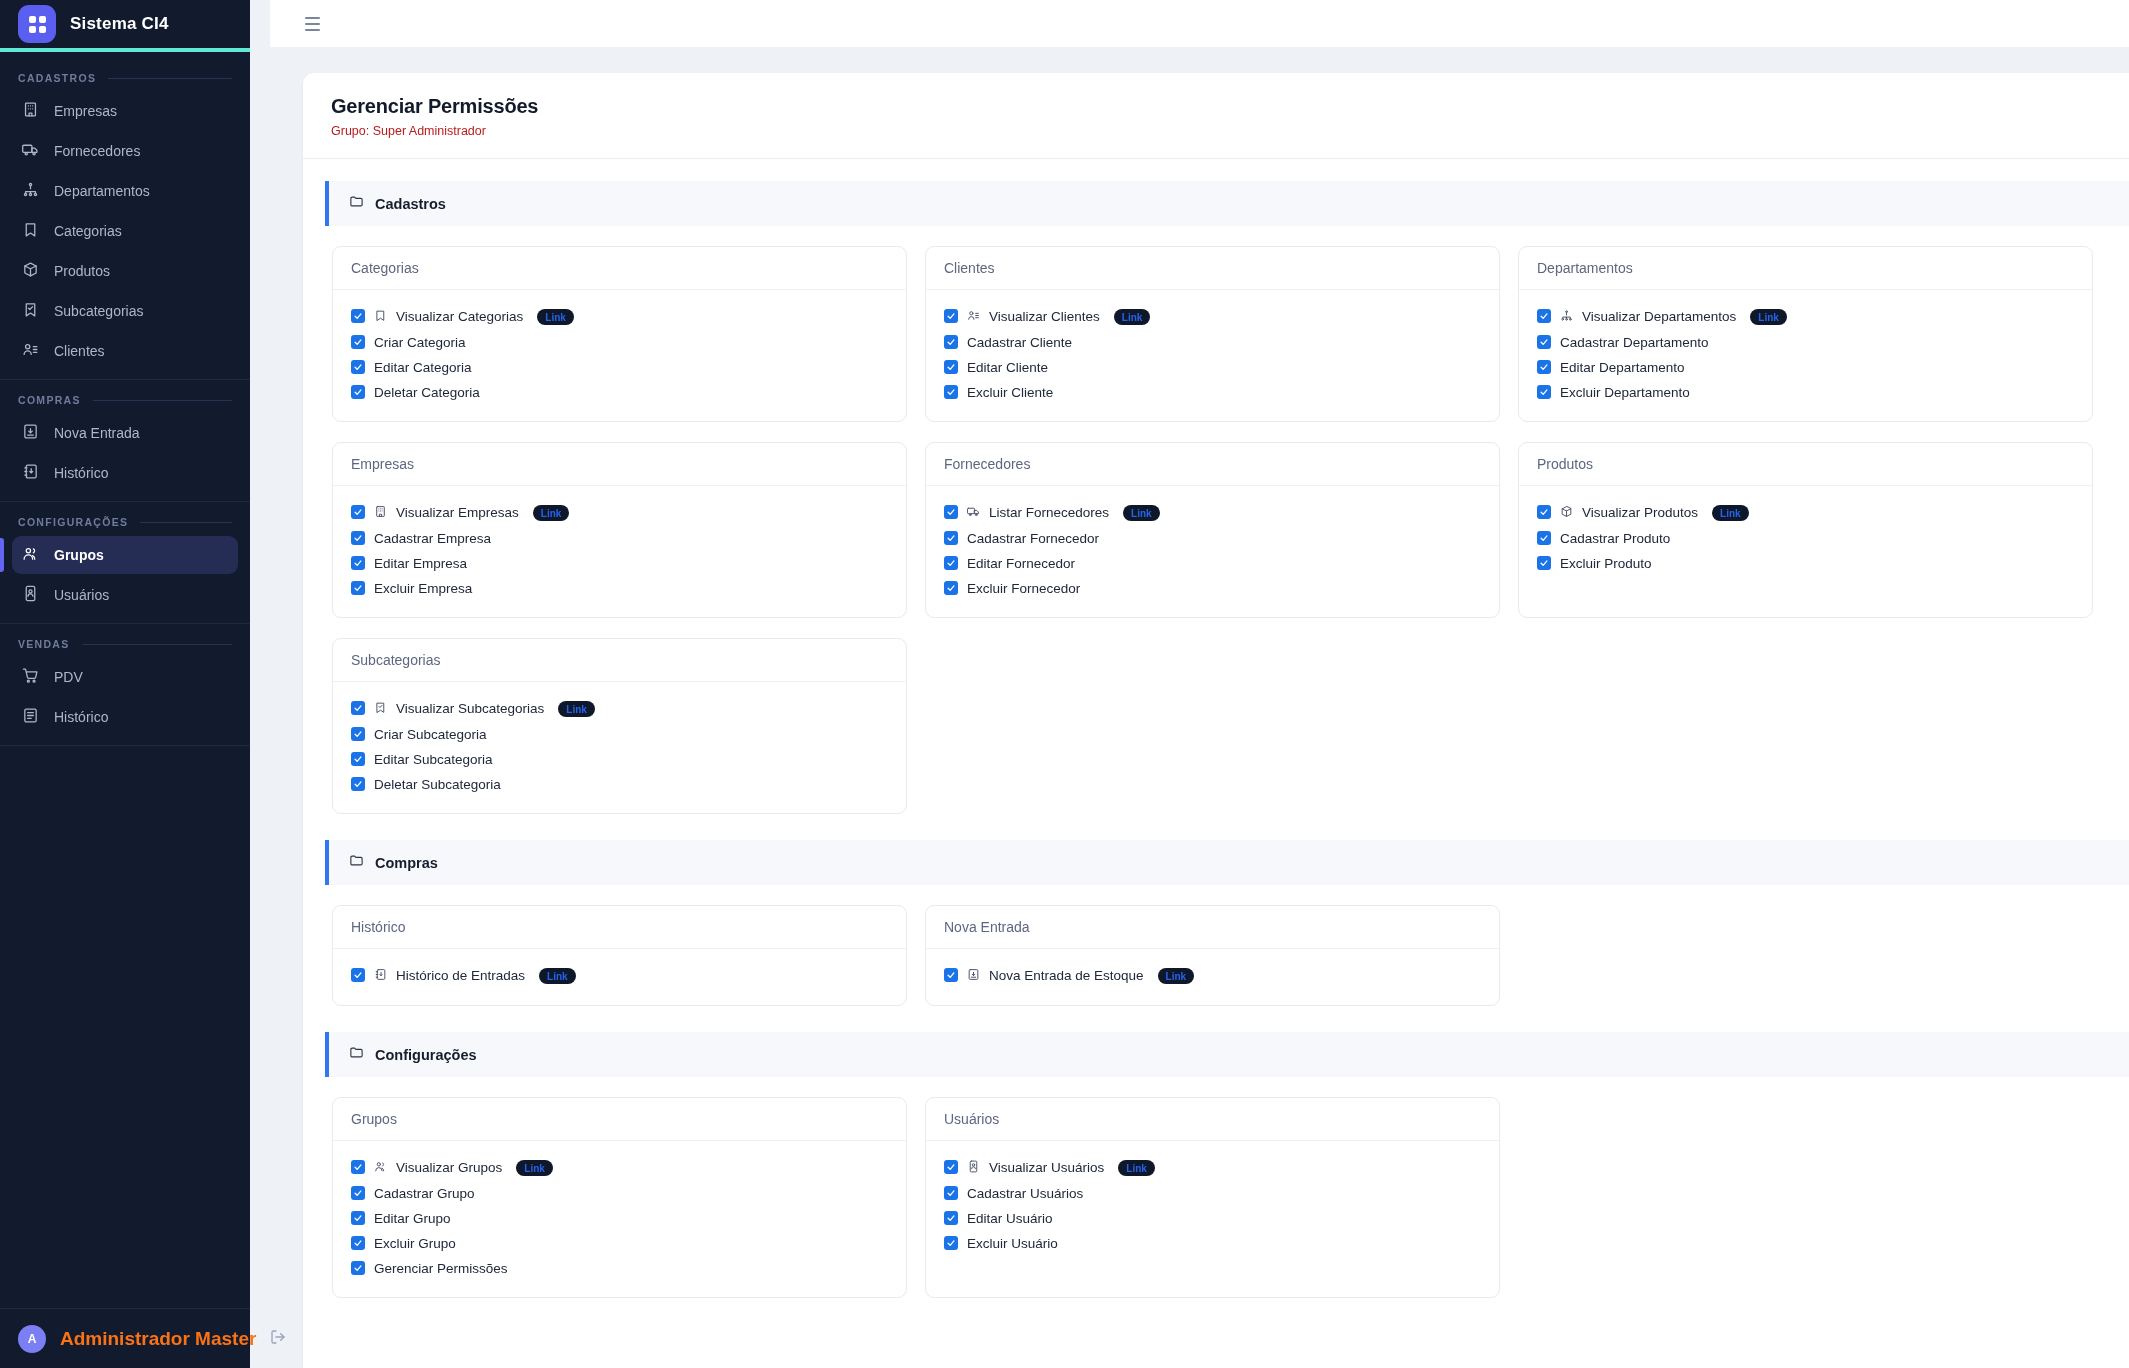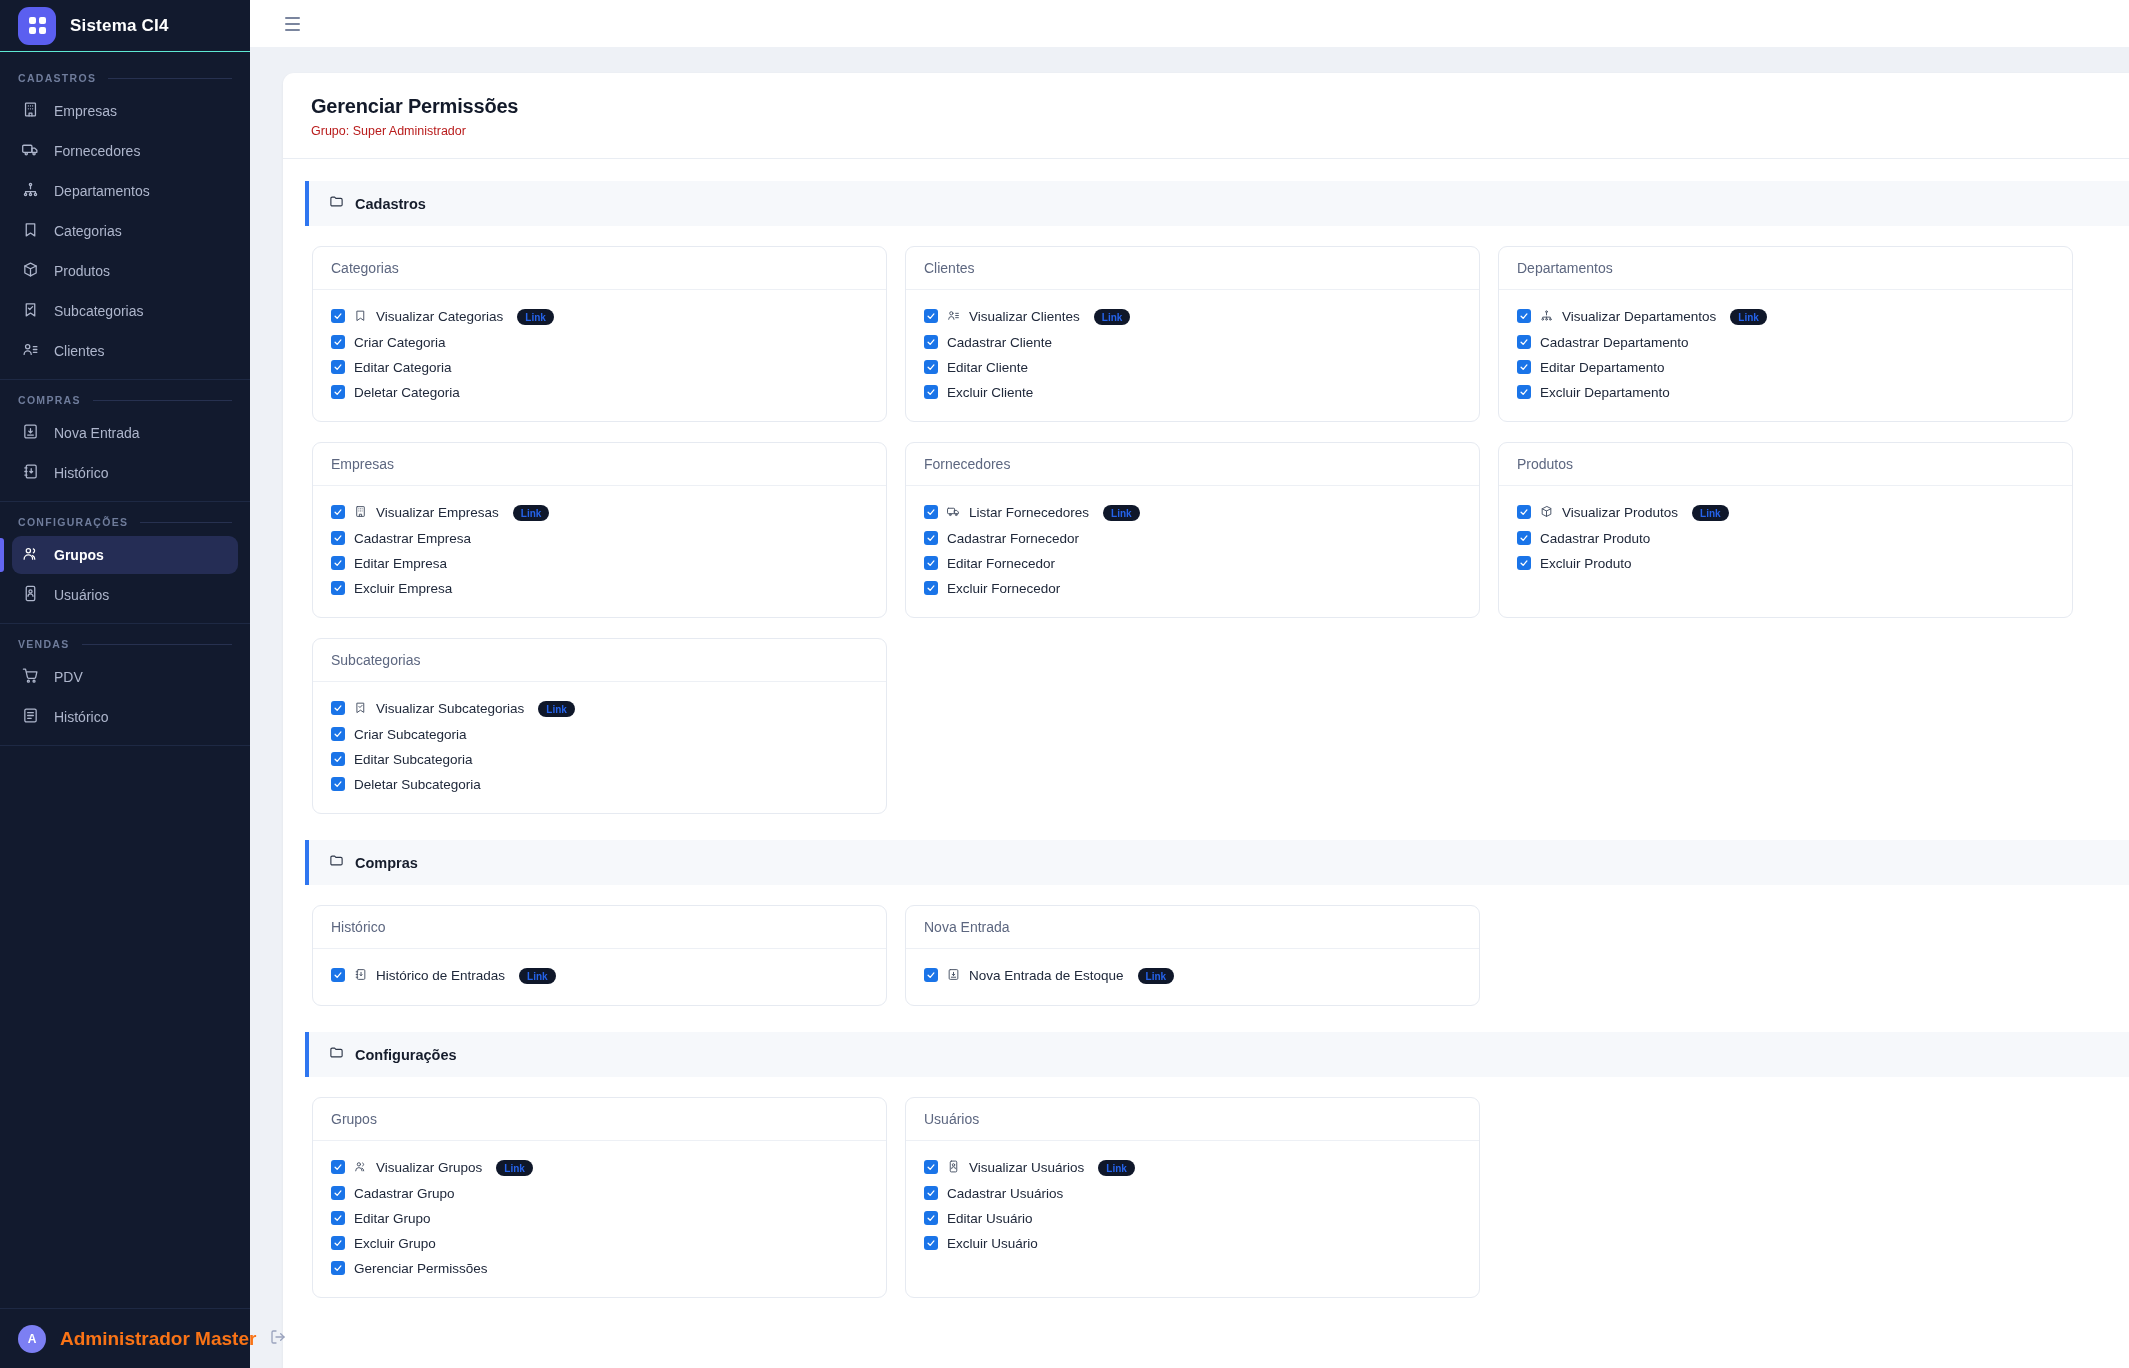--- a/index.html
+++ b/index.html
@@ -15,21 +15,21 @@
   .sidebar {
     width: 250px; min-width: 250px; height: 1368px;
     background: #121a2e;
     display: flex; flex-direction: column;
     position: relative;
     z-index: 5;
   }
   .brand {
     height: 52px; display: flex; align-items: center; gap: 14px;
     padding: 0 18px;
-    border-bottom: 1px solid #5eead4;
+    border-bottom: 4px solid #5eead4;
   }
   .brand-logo {
     width: 38px; height: 38px; border-radius: 11px;
     background: #5b5ff0;
     display: flex; align-items: center; justify-content: center;
     flex-shrink: 0;
   }
   .brand-logo .g { display: grid; grid-template-columns: 7px 7px; grid-template-rows: 7px 7px; gap: 3px; }
   .brand-logo .g i { background: #fff; border-radius: 2px; display: block; }
   .brand-name { color: #fff; font-size: 17px; font-weight: bold; letter-spacing: .2px; }
@@ -73,21 +73,21 @@
   .avatar {
     width: 28px; height: 28px; border-radius: 50%;
     background: #7c7ff3; color: #fff;
     display: flex; align-items: center; justify-content: center;
     font-size: 12px; font-weight: bold; flex-shrink: 0;
   }
   .user-name { color: #f97316; font-size: 19px; font-weight: bold; flex: 1; white-space: nowrap; }
   .logout svg { width: 16px; height: 16px; stroke: #9aa3bd; }
 
   
-  .main { flex: 1; height: 1368px; display: flex; flex-direction: column; overflow: hidden; }
+  .main { flex: 1; height: 1368px; display: flex; flex-direction: column; overflow: hidden; margin-left: 20px; }
   .topbar {
     height: 47px; background: #fff; display: flex; align-items: center;
     padding: 0 0 0 33px; flex-shrink: 0;
   }
   .hamburger { display: flex; flex-direction: column; gap: 4px; cursor: pointer; padding: 4px 2px; }
   .hamburger i { display: block; width: 15px; height: 2px; background: #7a859e; border-radius: 1px; }
 
   .content { flex: 1; overflow: hidden; padding: 26px 0 0 33px; }
 
   .panel {

